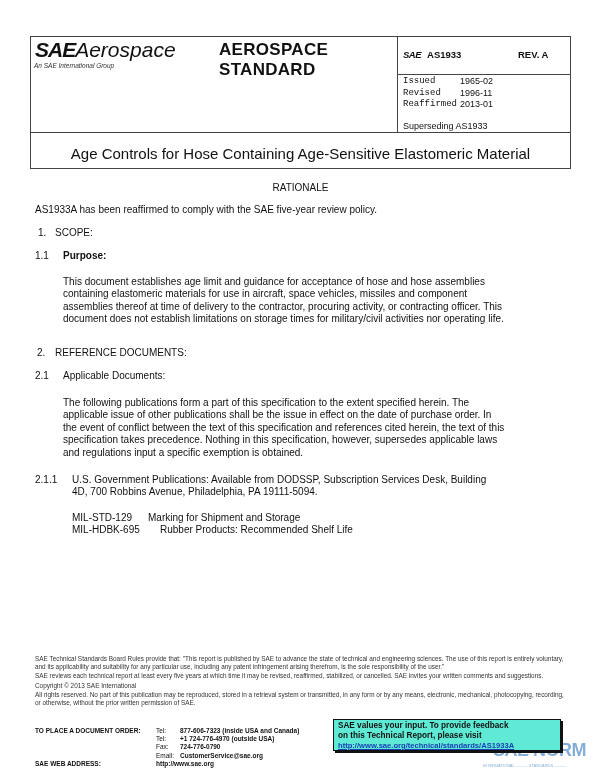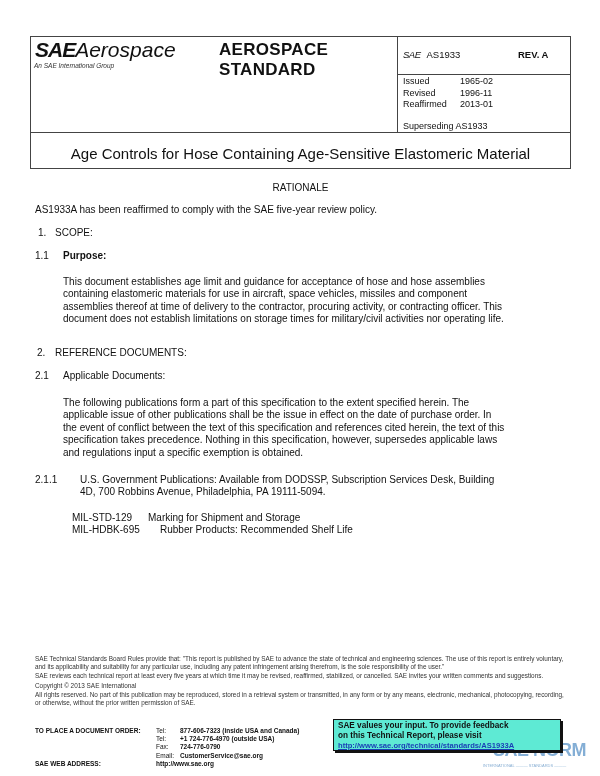--- a/index.html
+++ b/index.html
@@ -7,26 +7,26 @@
          font-family:"Liberation Sans", sans-serif; color:#111; }
   .abs { position:absolute; }
   .hdr-box { left:30px; top:36px; width:541px; height:133px; border:1px solid #444; box-sizing:border-box; }
   .hline { position:absolute; height:1px; background:#444; }
   .vline { position:absolute; width:1px; background:#444; }
   .logo { left:35px; top:38px; font-size:21px; white-space:nowrap; }
   .logo .sae { font-weight:bold; font-style:italic; letter-spacing:-1px; }
   .logo .aero { font-style:italic; font-weight:normal; }
   .logo-sub { left:34px; top:62px; font-size:6.5px; font-style:italic; color:#333; }
   .std-title { left:219px; top:40px; font-size:17px; font-weight:bold; line-height:20px; letter-spacing:0.3px; }
-  .docnum-row { left:403px; top:49px; font-size:9.5px; font-weight:normal; }
+  .docnum-row { left:403px; top:49px; font-size:9.5px; font-weight:bold; }
   .docnum-row .saemini { font-style:italic; letter-spacing:-0.5px; margin-right:6px; }
   .rev { left:518px; top:49px; font-size:9.5px; font-weight:bold; }
   .dates { left:403px; top:76px; font-size:9px; line-height:11.5px; }
   .dates td { padding:0; }
-  .dates td.k { width:57px; }
+  .dates td.k { width:57px;font-family:Liberation Mono, monospace; }
   .supersede { left:403px; top:121px; font-size:9px; }
   .doc-title { left:30px; width:541px; top:145px; text-align:center; font-size:15px; }
   .body-text { font-size:10px; line-height:12.4px; }
   .center { text-align:center; }
   .boiler { font-size:6.4px; line-height:7.6px; color:#333; }
   .order-tbl { font-size:6.5px; line-height:8.2px; }
   .order-tbl td { padding:0; vertical-align:top; }
   .feedback { left:333px; top:719px; width:228px; height:32px; border:1.5px solid #111; box-shadow:2px 2px 0 #111;
               font-size:8.2px; font-weight:bold; line-height:10px; padding:1px 4px; box-sizing:border-box; background:#5eead4; }
   .feedback a { color:#1a3fb5; text-decoration:underline; font-size:7.6px; }
@@ -98,21 +98,21 @@
 <div class="abs body-text" style="left:63px; top:370px;">Applicable Documents:</div>
 <div class="abs body-text" style="left:63px; top:397px;">
   <div>The following publications form a part of this specification  to the extent specified herein.  The</div>
   <div>applicable issue of other publications shall be the issue in effect on the date of purchase order.  In</div>
   <div>the event of conflict between the text of this specification and references cited herein, the text of this</div>
   <div>specification takes precedence.  Nothing in this specification, however, supersedes applicable laws</div>
   <div>and regulations input a specific exemption is obtained.</div>
 </div>
 
 <div class="abs body-text" style="left:35px; top:474px;">2.1.1</div>
-<div class="abs body-text" style="left:80px; top:474px;">
+<div class="abs body-text" style="left:72px; top:474px;">
   <div>U.S. Government Publications:  Available from DODSSP, Subscription Services Desk, Building</div>
   <div>4D, 700 Robbins Avenue, Philadelphia, PA 19111-5094.</div>
 </div>
 
 <div class="abs body-text" style="left:72px; top:512px;">
   <div><span style="display:inline-block;width:76px">MIL-STD-129</span><span>Marking for Shipment and Storage</span></div>
   <div><span style="display:inline-block;width:88px">MIL-HDBK-695</span><span>Rubber Products:  Recommended Shelf Life</span></div>
 </div>
 
 <div class="abs boiler" style="left:35px; top:655px; width:535px;">

